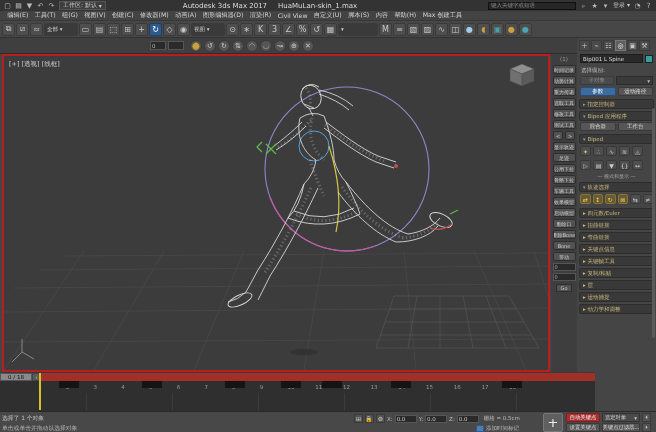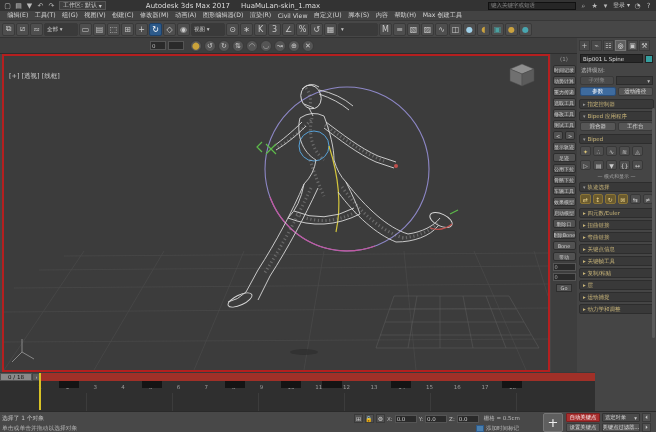--- a/index.html
+++ b/index.html
@@ -7,21 +7,21 @@
   .root{position:relative;width:656px;height:432px;background:#454545;overflow:hidden;
         font-family:"DejaVu Sans",sans-serif;color:#d0d0d0;}
   .abs{position:absolute;}
   
   .titlebar{left:0;top:0;width:656px;height:11px;background:#333;display:flex;align-items:center;
             font-size:7px;gap:3px;padding:0 3px;}
   .qicon{width:9px;height:9px;display:flex;align-items:center;justify-content:center;
          color:#bbb;font-size:7px;}
   .wsbox{background:#3e3e3e;border:1px solid #555;height:9px;display:flex;align-items:center;
          padding:0 3px;font-size:6px;color:#ccc;}
-  .apptitle{color:#ddd;font-size:7px;margin-left:37px;white-space:nowrap;}
+  .apptitle{color:#ddd;font-size:7px;margin-left:74px;white-space:nowrap;}
   .filetitle{color:#ddd;font-size:7px;margin-left:8px;white-space:nowrap;}
   .searchbox{margin-left:auto;width:88px;height:8px;background:#262626;border:1px solid #111;
              font-size:5.5px;color:#888;display:flex;align-items:center;padding:0 2px;}
   .signin{font-size:6px;color:#ccc;}
   
   .menubar{left:0;top:11px;width:656px;height:10px;background:#434343;display:flex;
            align-items:center;padding:0 4px;border-bottom:1px solid #383838;}
   .menu-item{font-size:6.2px;color:#d5d5d5;padding:0 3.2px;white-space:nowrap;}
   
   .toolbar{left:0;top:21px;width:656px;height:17px;background:#474747;display:flex;
@@ -36,21 +36,21 @@
           align-items:center;border-bottom:1px solid #2e2e2e;}
   .subfields{margin-left:150px;display:flex;gap:2px;}
   .sfield{width:16px;height:9px;background:#2a2a2a;border:1px solid #555;font-size:5.5px;
           color:#bbb;display:flex;align-items:center;padding:0 1px;}
   .subicons{display:flex;gap:2px;margin-left:6px;}
   .sicon{width:12px;height:12px;border-radius:6px;background:#555;border:1px solid #3a3a3a;
          display:inline-flex;align-items:center;justify-content:center;font-size:7px;color:#ccc;}
   
   .viewport{left:2px;top:54px;width:548px;height:318px;background:#3c3c3c;
             border:2px solid #b51f1f;}
-  .vplabel{left:5px;top:16px;font-size:6.5px;color:#ccc;z-index:3;}
+  .vplabel{left:5px;top:4px;font-size:6.5px;color:#ccc;z-index:3;}
   
   .vstrip{left:551px;top:54px;width:26px;height:318px;background:#3e3e3e;display:flex;
           flex-direction:column;align-items:center;padding-top:2px;}
   .vshead{font-size:5.5px;color:#999;height:8px;}
   .vsbtns{display:flex;flex-wrap:wrap;width:24px;justify-content:center;}
   .vsb{width:23px;height:9px;margin:1px 0;background:#525252;border:1px solid #2e2e2e;
        border-radius:2px;font-size:5px;color:#ccc;display:inline-flex;align-items:center;
        justify-content:center;overflow:hidden;white-space:nowrap;}
   .vsb.half{width:10px;margin:1px;}
   .vsfield{width:23px;height:8px;margin:1px 0;background:#2a2a2a;border:1px solid #555;

